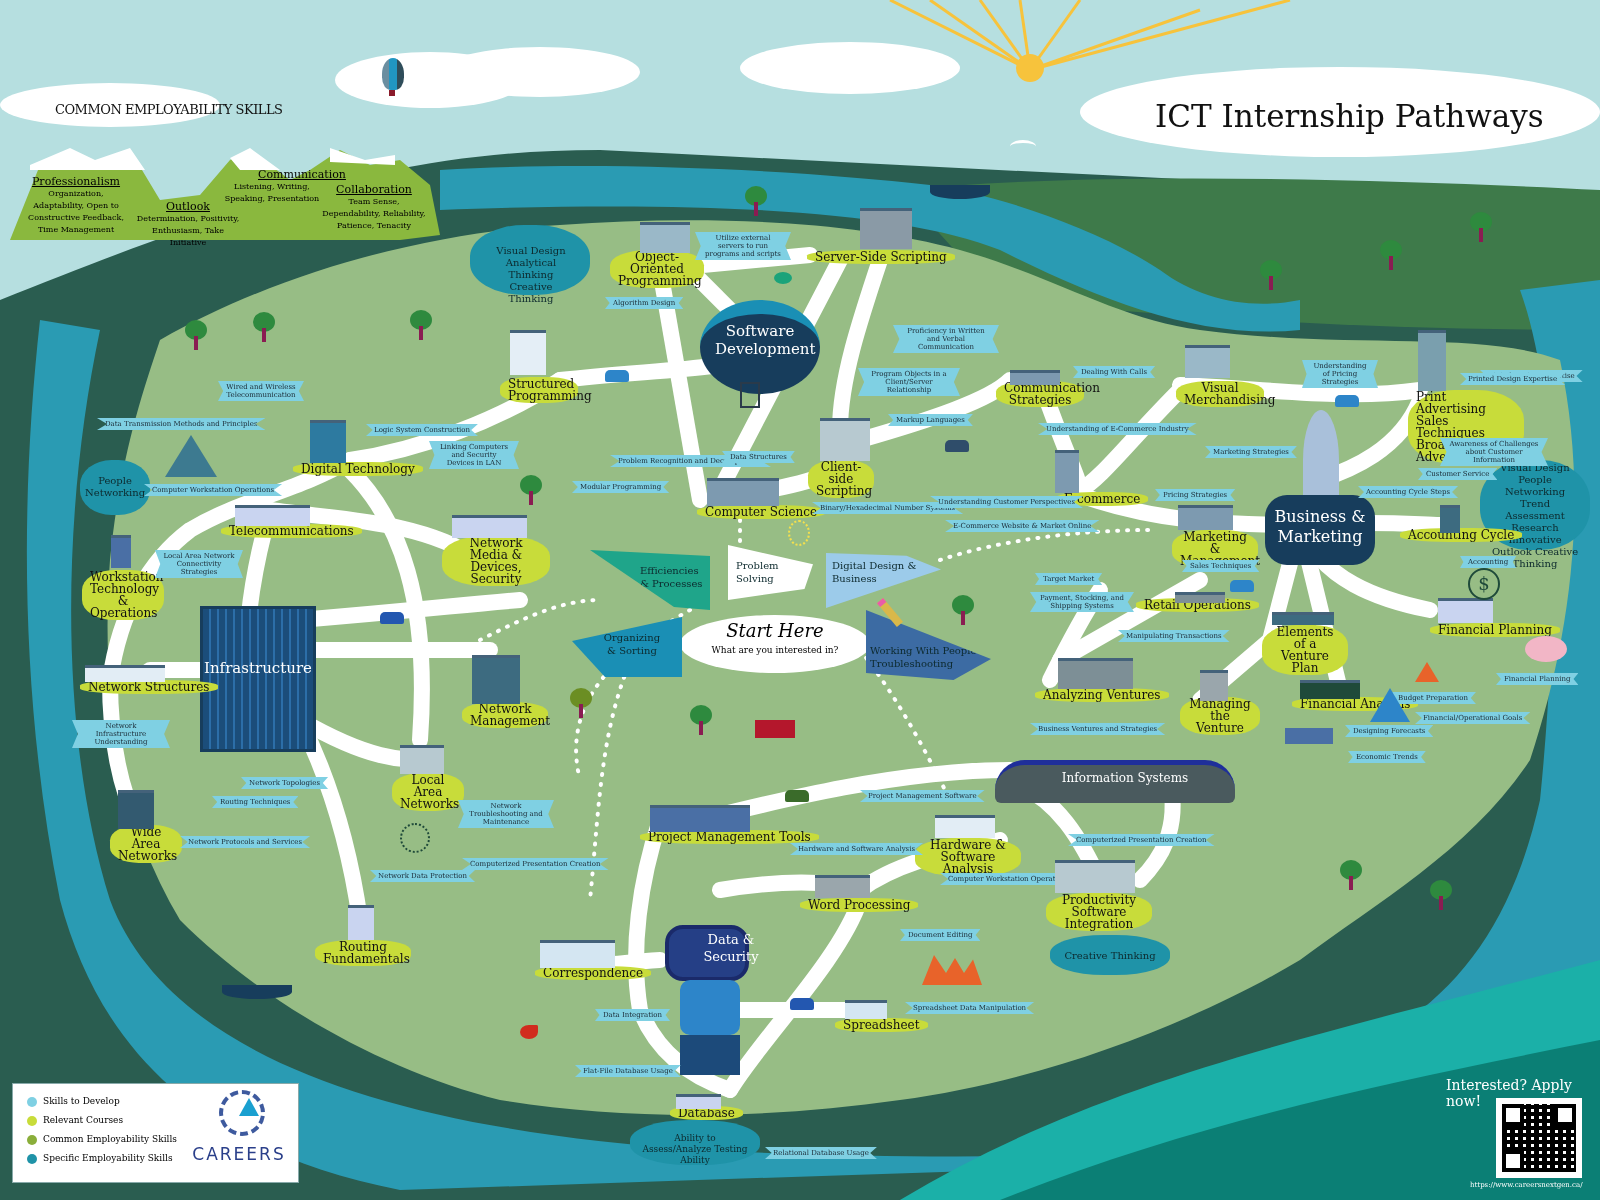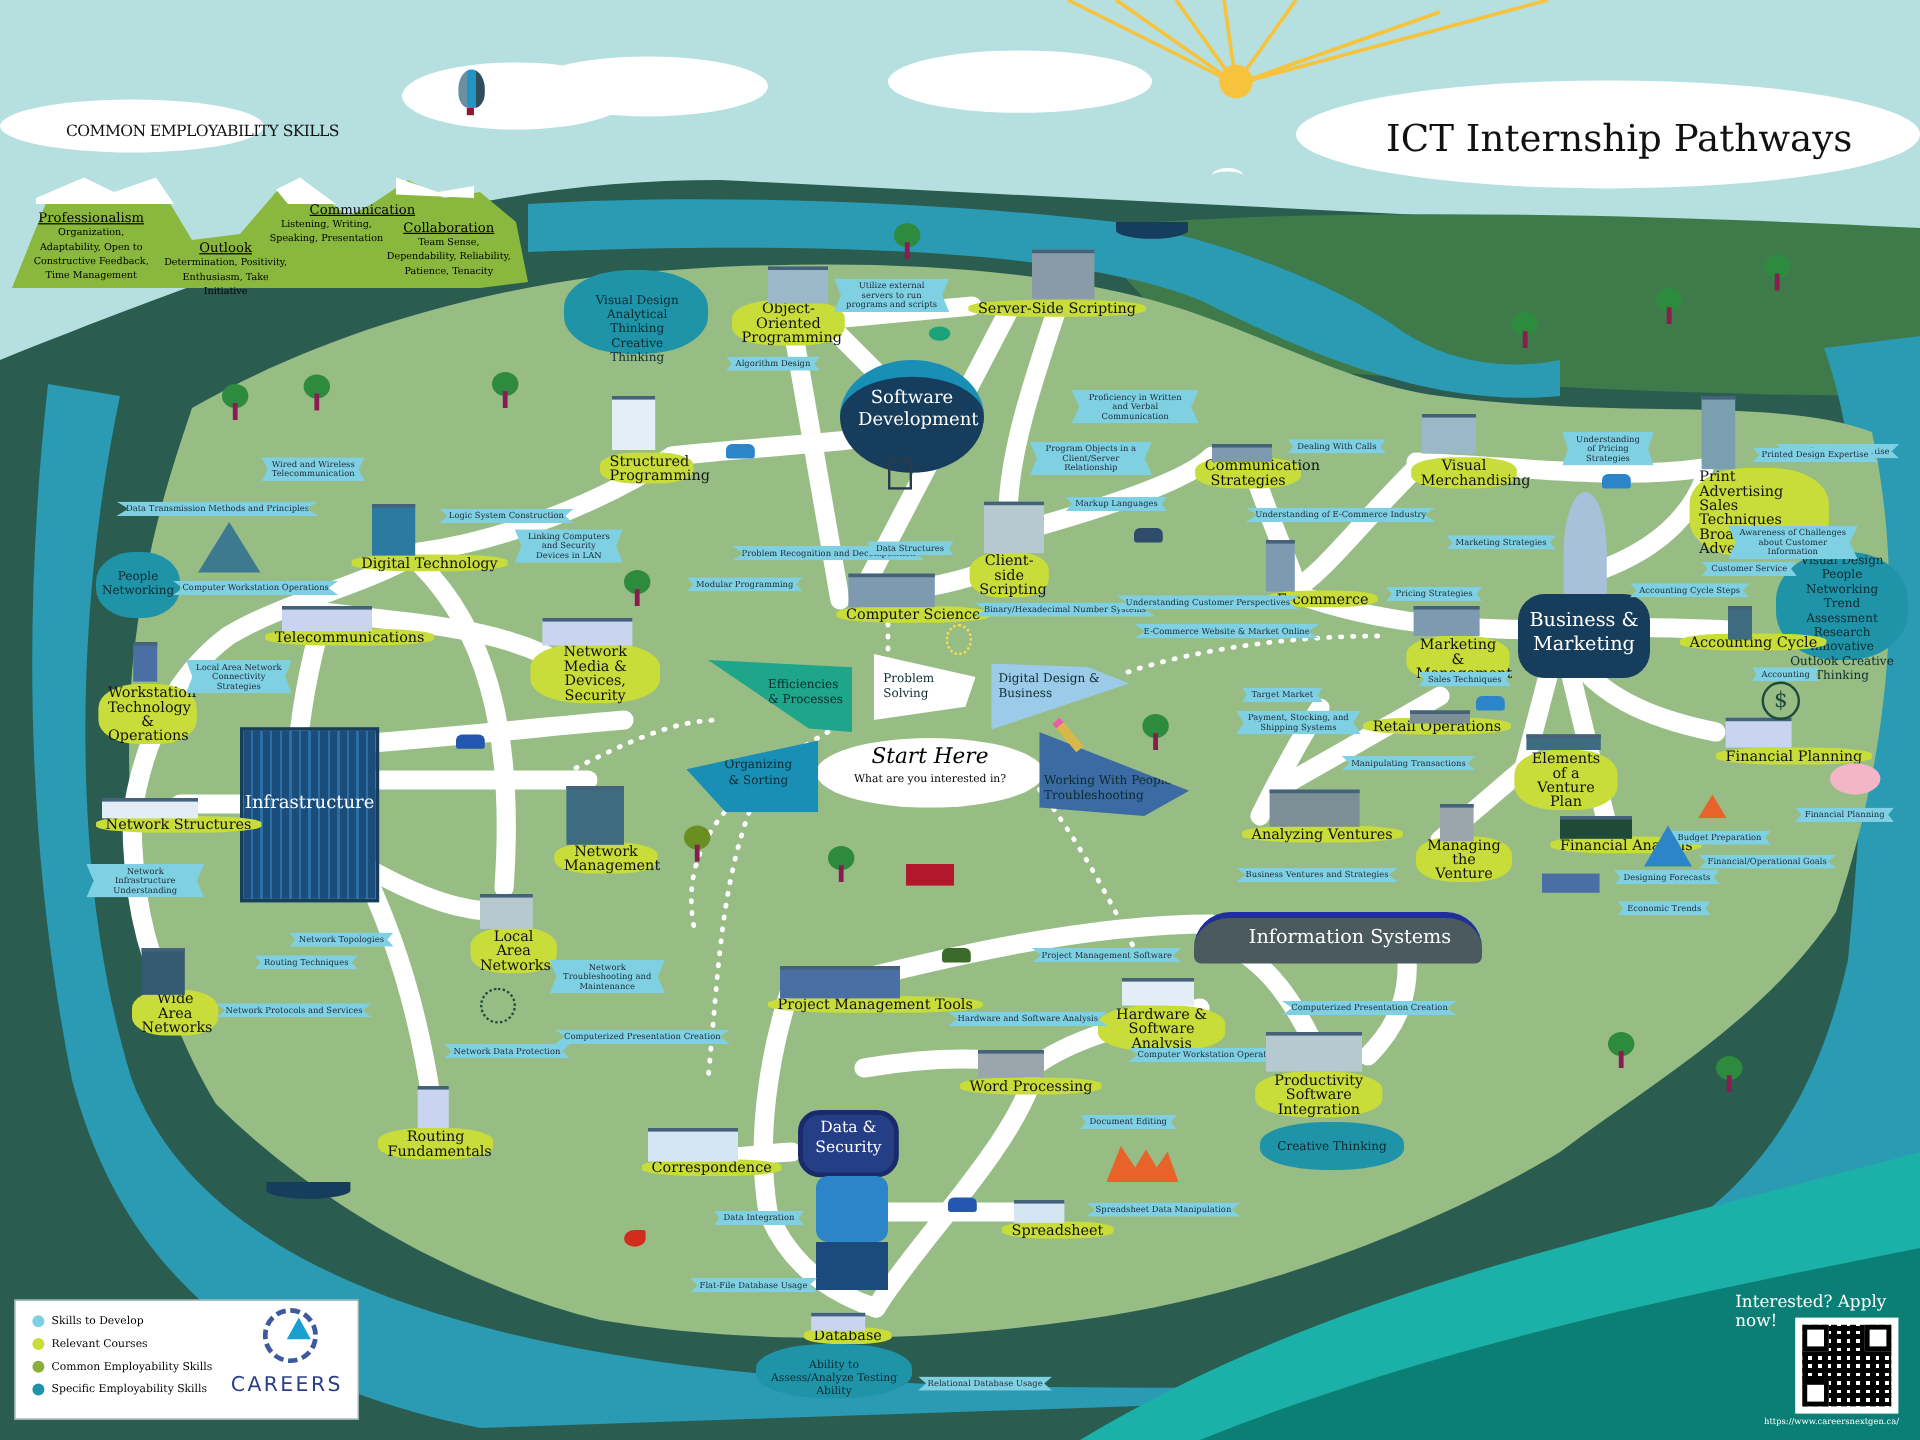--- a/index.html
+++ b/index.html
@@ -171,25 +171,25 @@
 <div class="abs" style="left:1303px;top:410px;width:36px;height:100px;background:#a9c0da;border-radius:50% 50% 4px 4px;"></div>
 <div class="abs" style="left:1265px;top:495px;width:110px;height:70px;background:#173d5c;border-radius:22px;">
   <div class="hub" style="left:5px;top:12px;width:100px;font-size:16px;line-height:20px;">Business &amp; Marketing</div>
 </div>
 
 <div class="abs" style="left:200px;top:606px;width:110px;height:140px;background:repeating-linear-gradient(90deg,#1b4d7a 0 6px,#2c6ea8 6px 8px);border:3px solid #173d5c;">
   <div class="hub" style="left:0;top:50px;width:110px;font-size:15px;">Infrastructure</div>
 </div>
 
 <div class="abs" style="left:995px;top:760px;width:240px;height:38px;background:#4a5a5e;border-radius:30px 30px 6px 6px;border-top:5px solid #1f2f9a;">
-  <div class="hub" style="left:40px;top:6px;width:180px;font-size:16px;">Information Systems</div>
+  <div class="hub" style="left:40px;top:6px;width:180px;font-size:12px;">Information Systems</div>
 </div>
 
 <div class="abs" style="left:665px;top:925px;width:76px;height:48px;background:#253f86;border:4px solid #1a2a6a;border-radius:18px;">
-  <div class="hub" style="left:0;top:2px;width:76px;font-size:13px;line-height:17px;">Data &amp; Security</div>
+  <div class="hub" style="left:0;top:2px;width:76px;font-size:13px;line-height:17px;padding-left:24px;">Data &amp; Security</div>
 </div>
 <div class="abs" style="left:680px;top:980px;width:60px;height:55px;background:#2d85c9;border-radius:10px;"></div>
 <div class="abs" style="left:680px;top:1035px;width:60px;height:40px;background:#1c4a7a;"></div>
 
 <div class="abs" style="left:680px;top:615px;width:190px;height:58px;background:#fff;border-radius:50%;">
   <div style="position:absolute;left:0;top:5px;width:190px;text-align:center;font-size:18px;font-style:italic;font-family:'DejaVu Serif',serif;">Start Here</div>
   <div style="position:absolute;left:0;top:30px;width:190px;text-align:center;font-size:9px;">What are you interested in?</div>
 </div>
 <div class="abs" style="left:590px;top:550px;width:120px;height:60px;background:#1fa58a;clip-path:polygon(0 0,100% 10%,100% 100%,70% 95%);">
   <div style="position:absolute;left:50px;top:14px;width:66px;font-size:10px;line-height:13px;color:#0d2a2e;">Efficiencies &amp; Processes</div>

